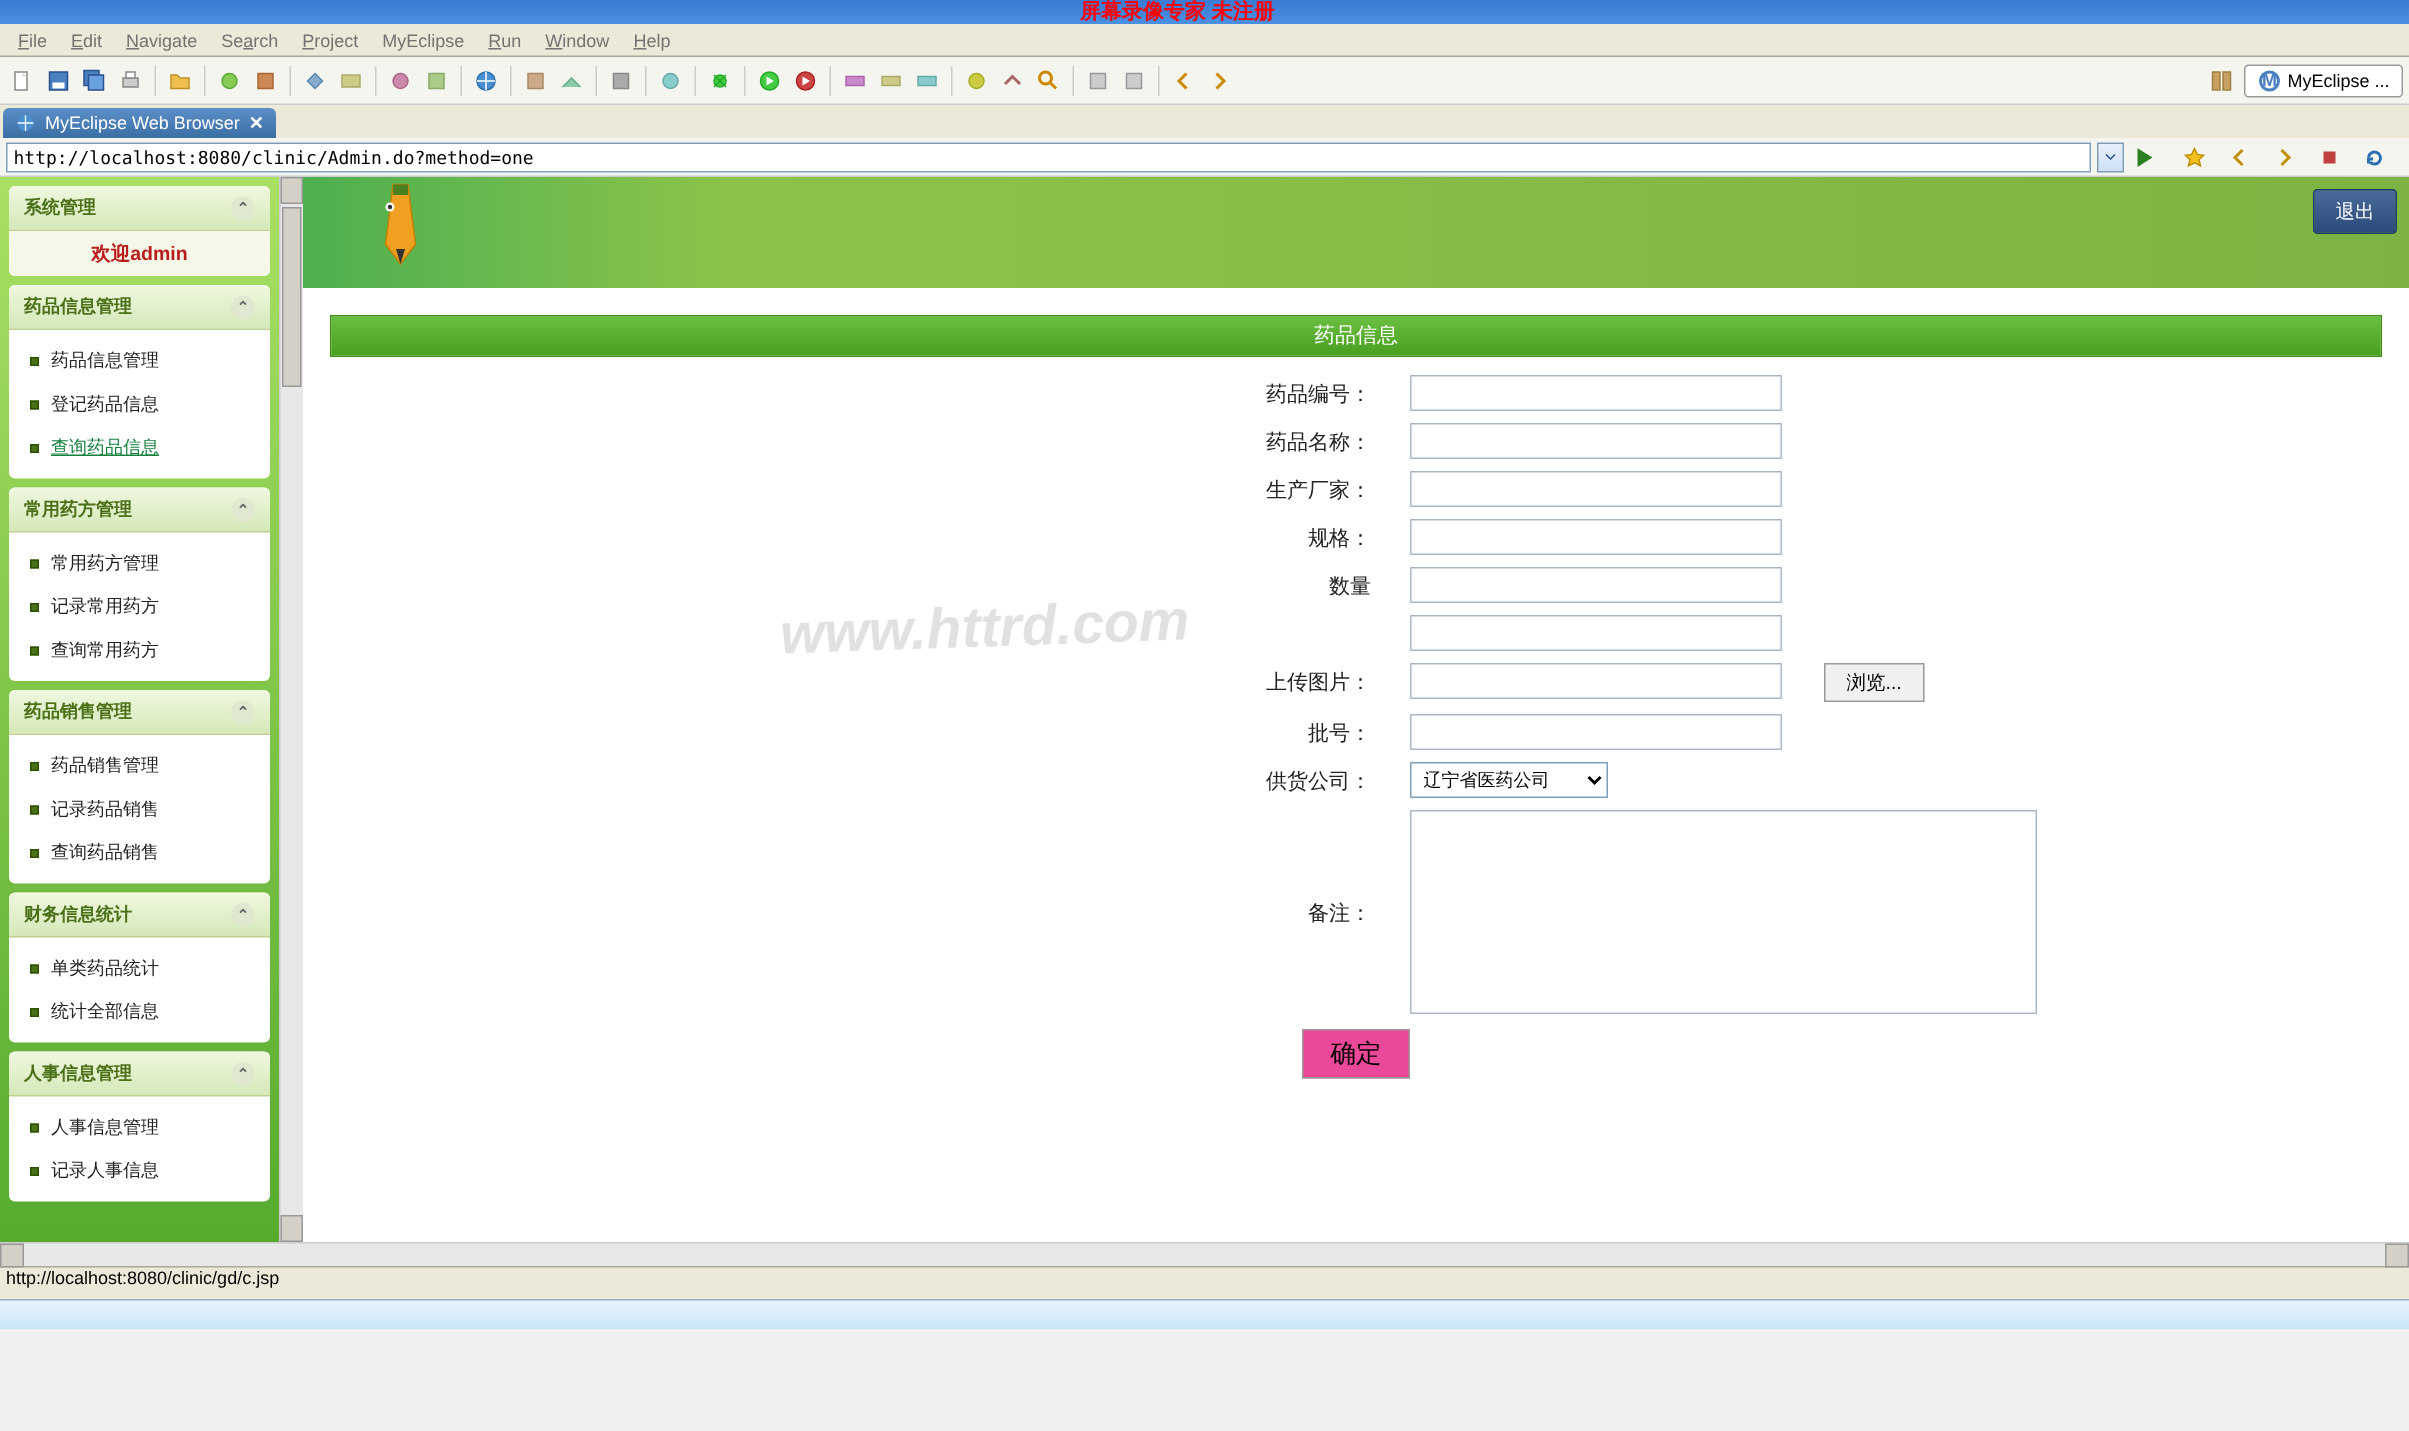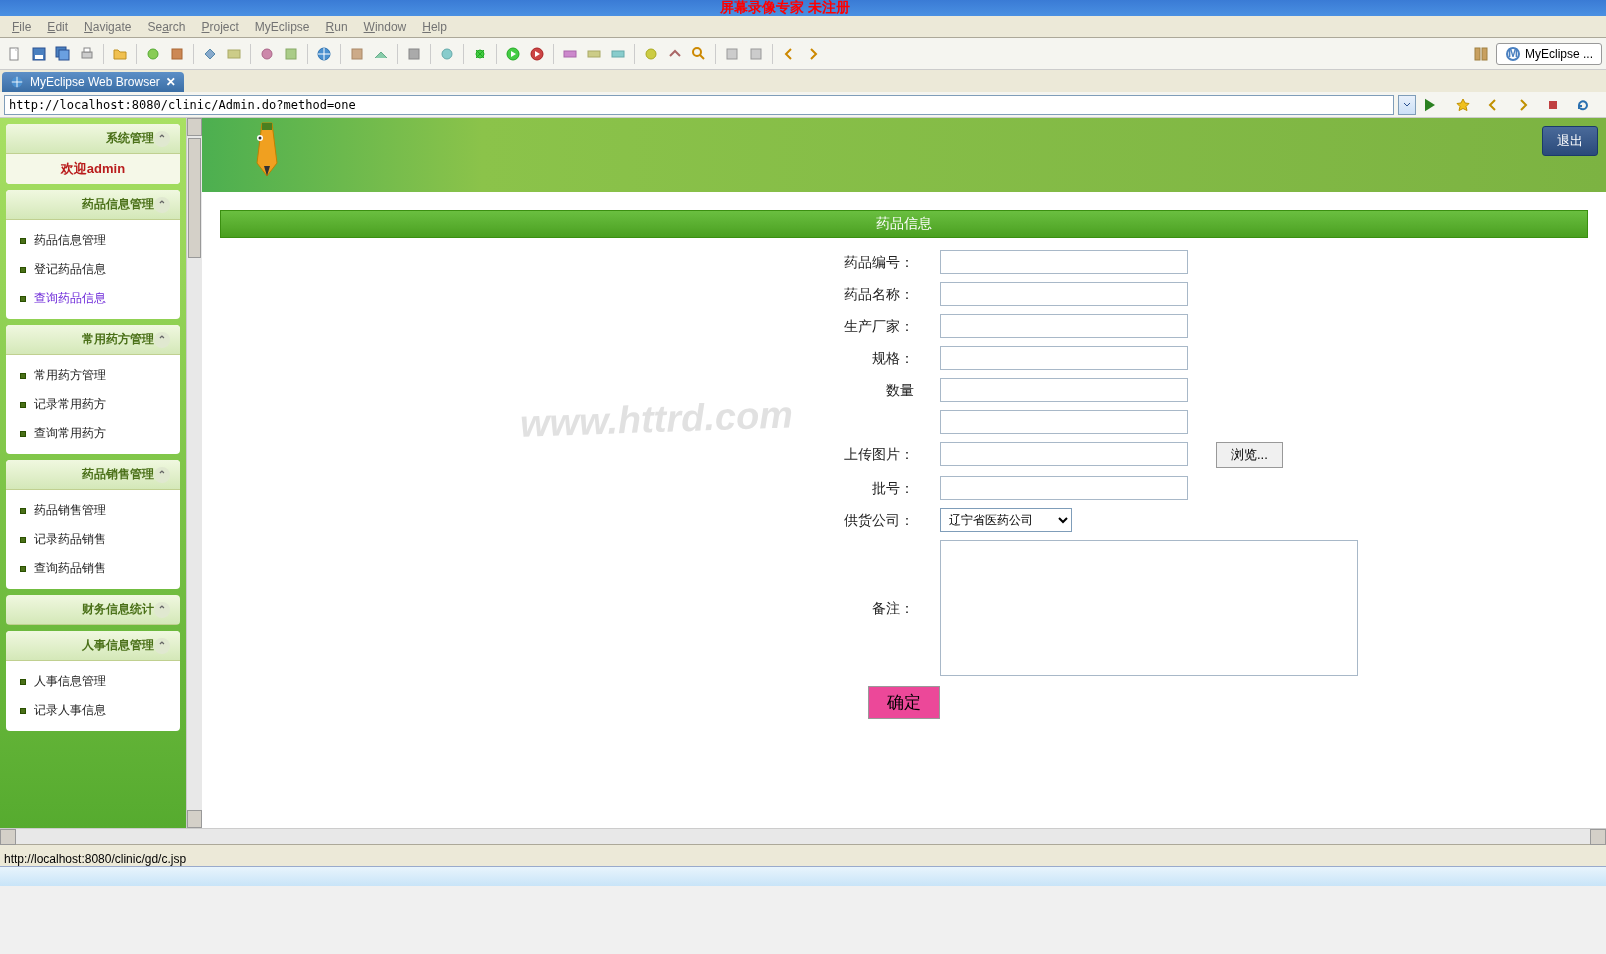--- a/index.html
+++ b/index.html
@@ -31,26 +31,26 @@
 
 .content-area { display: flex; height: 710px; background: #fff; position: relative; }
 .scrollbar-v { width: 16px; background: #e8e8e8; border-left: 1px solid #ccc; position: relative; }
 .scrollbar-v::before { content:""; position:absolute; top:0; left:0; right:0; height:16px; background:#d4d0c8; border:1px solid #999; }
 .scrollbar-v::after { content:""; position:absolute; bottom:0; left:0; right:0; height:16px; background:#d4d0c8; border:1px solid #999; }
 .scroll-thumb { position:absolute; left:1px; right:1px; top:20px; height:120px; background:#d4d0c8; border:1px solid #999; }
 
 .sidebar { width: 186px; background: linear-gradient(to bottom, #a8e063, #56ab2f); padding: 6px; overflow-y: auto; }
 .side-panel { background: #fff; border-radius: 4px; margin-bottom: 6px; overflow: hidden; }
 .side-header { background: linear-gradient(to bottom, #f0f8e0, #d4e8b8); padding: 6px 10px; font-weight: bold; color: #4a7018; font-size: 13px; display: flex; align-items: center; justify-content: space-between; border-bottom: 1px solid #c0d090; }
-.side-header-center { text-align: right; flex: 1; }
+.side-header-center { text-align: left; flex: 1; }
 .collapse-icon { width: 16px; height: 16px; border-radius: 50%; background: #e0e8d0; display: flex; align-items: center; justify-content: center; font-size: 10px; color: #666; cursor: pointer; }
 .welcome { background: #f5f8e8; padding: 6px; text-align: center; font-weight: bold; color: #b91c1c; font-size: 13px; }
 .side-items { padding: 6px 0; }
 .side-item { padding: 6px 14px; display: flex; align-items: center; gap: 8px; cursor: pointer; color: #222; }
-.side-item.active { color: #6d28d9; }
+.side-item.active { color: #15803d; text-decoration: underline; }
 .bullet { width: 6px; height: 6px; background: #4a7018; border: 1px solid #2a5000; }
 
 .main-panel { flex: 1; background: #fff; display: flex; flex-direction: column; }
 .main-header { height: 74px; background: linear-gradient(to right, #4caf50, #8bc34a 20%, #7cb342); position: relative; display: flex; align-items: flex-start; }
 .pencil-icon { width: 50px; height: 60px; margin-left: 40px; }
 .logout-btn { position: absolute; right: 8px; top: 8px; background: linear-gradient(#4a6a9a,#2a4a7a); color: #fff; padding: 5px 14px; border-radius: 3px; cursor: pointer; font-size: 13px; border:1px solid #1a3a6a; }
 
 .main-body { flex: 1; padding: 18px; }
 .form-title-bar { background: linear-gradient(to bottom, #6abf40, #4a9f20); color: #fff; text-align: center; padding: 4px; font-size: 14px; border:1px solid #3a8f10; }
 .form-content { padding: 12px 0; }
@@ -59,21 +59,21 @@
 .form-input { width: 248px; height: 24px; border: 1px solid #a8b8c8; background: #fff; padding: 0 4px; }
 .form-select { width: 132px; height: 24px; border: 1px solid #7f9db9; background: #fff; padding: 0 4px; }
 .form-textarea { width: 418px; height: 136px; border: 1px solid #a8b8c8; background: #fff; resize: none; }
 .browse-btn { margin-left: 8px; padding: 3px 14px; border: 1px solid #999; background: #f0f0f0; cursor: pointer; font-size: 13px; }
 .submit-btn { padding: 4px 18px; border: 1px solid #999; background: #ec4899; cursor: pointer; font-size: 17px; }
 .submit-row { display: flex; justify-content: center; margin-top: 10px; }
 .watermark { position: absolute; left: 520px; top: 280px; font-size: 38px; color: rgba(180,180,180,0.4); font-style: italic; font-weight: bold; pointer-events: none; transform: rotate(-2deg); font-family: Arial; }
 
 .bottom-scroll { height: 16px; background: #e8e8e8; border-top: 1px solid #ccc; display:flex; }
 .bottom-scroll .sb-btn { width:16px; height:16px; background:#d4d0c8; border:1px solid #999; }
-.status-bar { height: 22px; background: #ece9d8; border-top: 1px solid #aca899; display: flex; align-items: flex-end; padding: 0 4px; font-family: monospace; }
+.status-bar { height: 22px; background: #ece9d8; border-top: 1px solid #aca899; display: flex; align-items: flex-start; padding: 0 4px; font-family: monospace; }
 .footer-bar { height: 20px; background: linear-gradient(#e8f4fc,#c8e4f8); border-top:1px solid #9ac; }
 </style>
 </head>
 <body>
 
 <div class="top-red-bar">
   <span class="top-red-text">屏幕录像专家 未注册</span>
 </div>
 
 <div class="menu-bar">
@@ -395,20 +395,30 @@
               <span class="bullet"></span>
               <span>查询药品销售</span>
             </div>
           </div>
         </div>
         <div class="side-panel">
           <div class="side-header">
             <span class="side-header-center">财务信息统计</span>
             <span class="collapse-icon">⌃</span>
           </div>
+          <div class="side-items">
+            <div class="side-item">
+              <span class="bullet"></span>
+              <span>单类药品统计</span>
+            </div>
+            <div class="side-item">
+              <span class="bullet"></span>
+              <span>统计全部信息</span>
+            </div>
+          </div>
         </div>
         <div class="side-panel">
           <div class="side-header">
             <span class="side-header-center">人事信息管理</span>
             <span class="collapse-icon">⌃</span>
           </div>
           <div class="side-items">
             <div class="side-item">
               <span class="bullet"></span>
               <span>人事信息管理</span>

